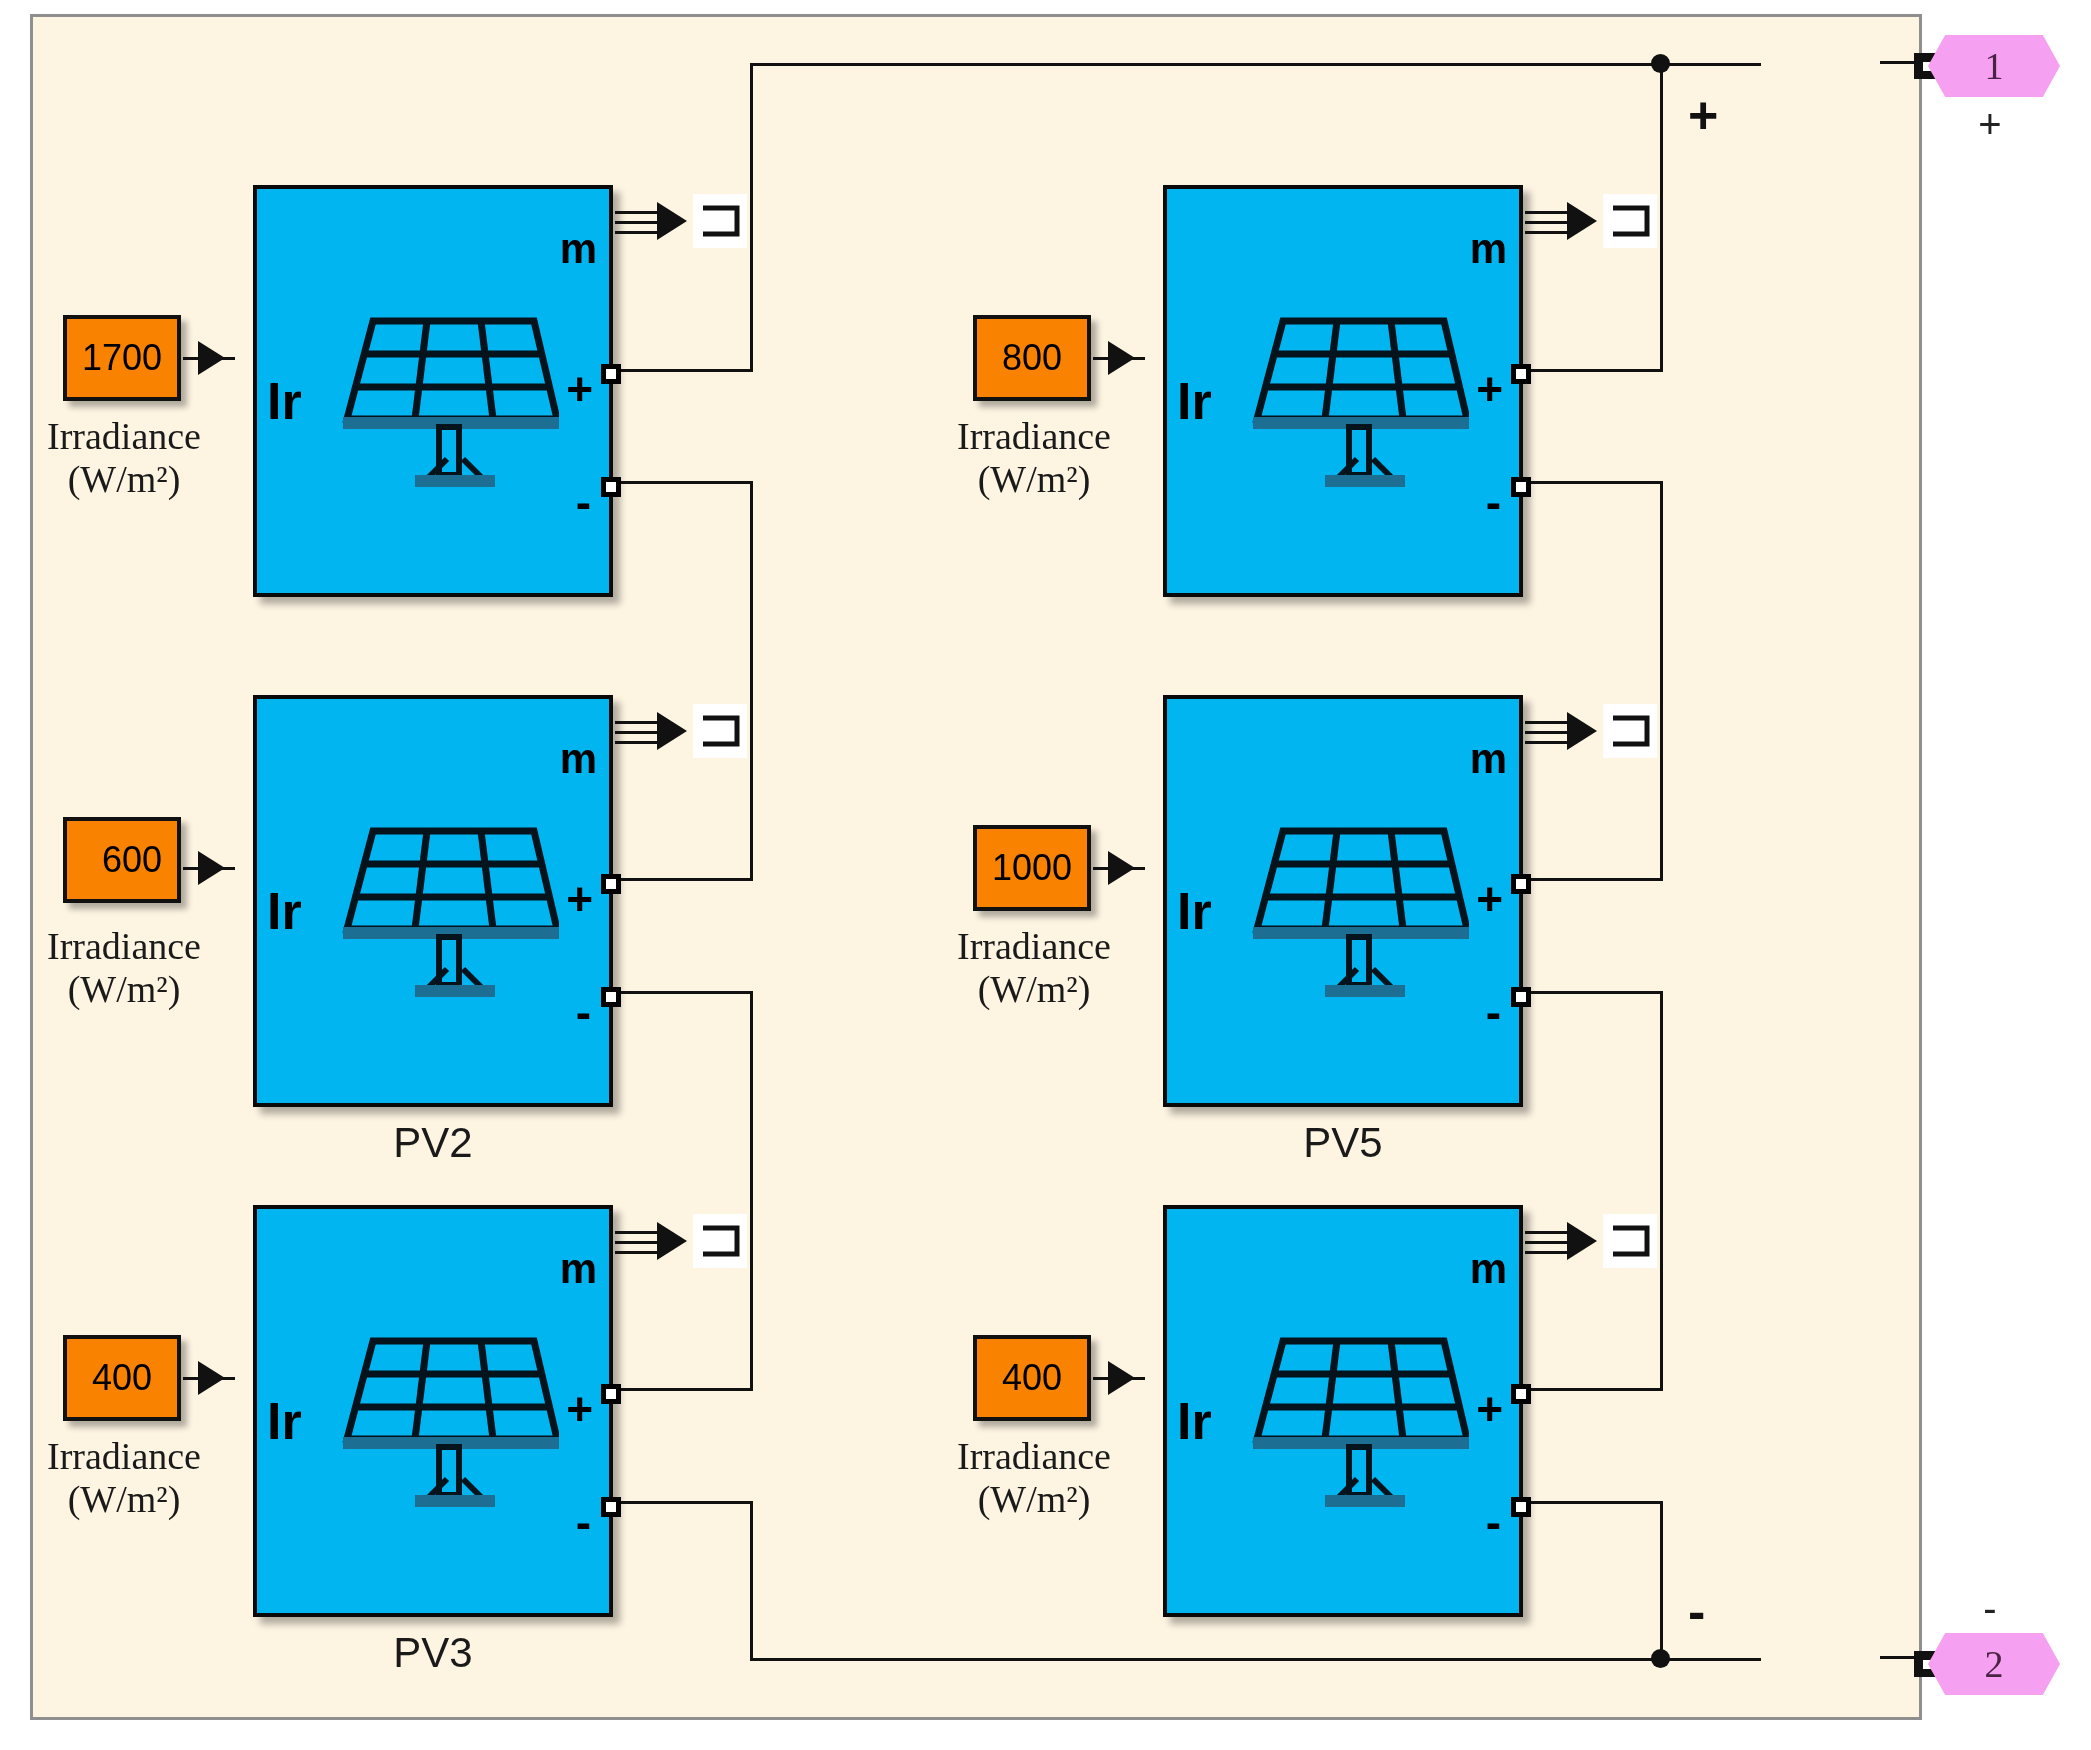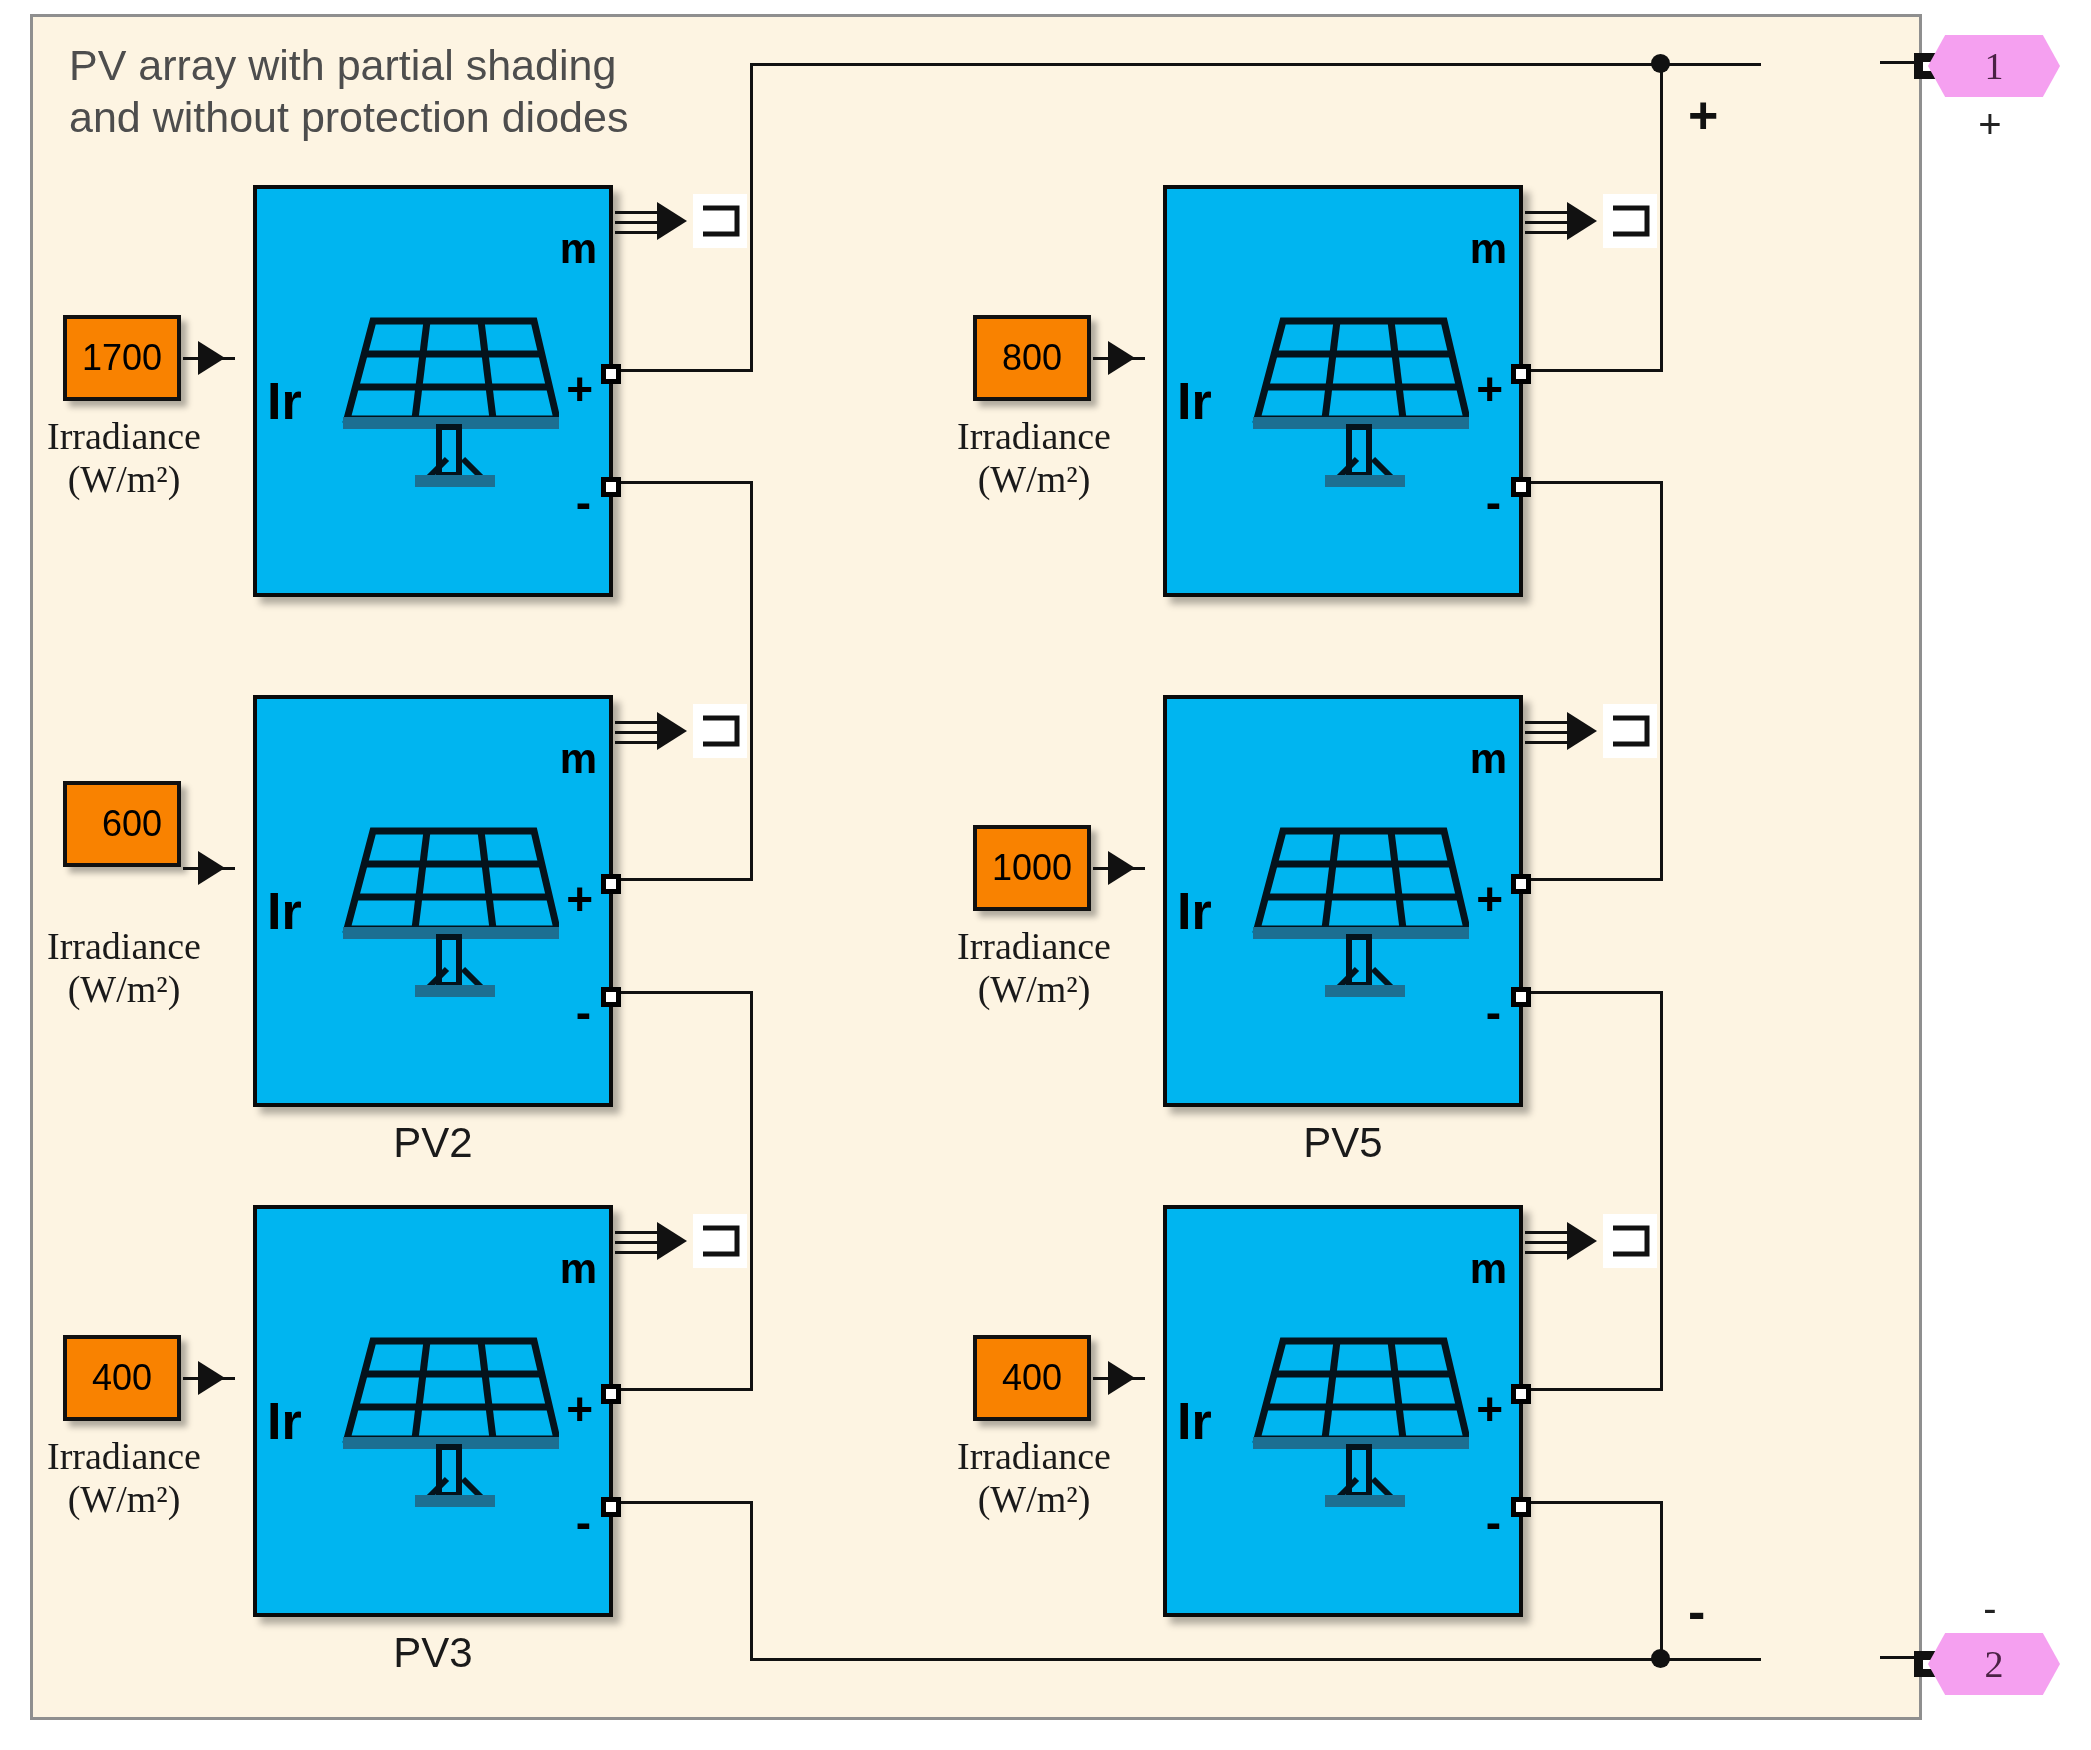--- a/index.html
+++ b/index.html
@@ -63,22 +63,20 @@
        font-size:38px;color:#4a2244;font-family:"Liberation Serif",serif;
        filter:drop-shadow(0 0 3px rgba(0,0,0,.55));}
   .signlab{position:absolute;font-size:40px;color:#222;text-align:center;width:60px;}
   .bigsign{position:absolute;font-size:52px;font-weight:700;color:#111;line-height:1;}
 </style>
 </head>
 <body>
 
 <div id="canvas">
 
-  <div class="title">PV array with partial shading
-and without protection diodes</div>
 
   <div class="pv" style="left:220px;top:168px;">
     <span class="ir">Ir</span>
     <span class="mlab">m</span>
     <span class="plus">+</span>
     <span class="minus">-</span>
     <svg class="panel" viewBox="0 0 230 180">
       <g fill="none" stroke="#04131c" stroke-width="7">
         <path d="M44 12 H205 L228 110 H18 Z"></path>
         <path d="M36 45 H213"></path>
@@ -135,21 +133,21 @@
       <rect x="86" y="166" width="80" height="12" fill="#1c6f92"></rect>
     </svg>
     <div class="port" style="right:-12px;top:175px;">
         <i></i>
       </div>
     <div class="port" style="right:-12px;top:288px;">
         <i></i>
       </div>
   </div>
   <div class="blabel" style="left:220px;top:1102px;">PV2</div>
-  <div class="const" style="left:30px;top:764px;padding-left:20px;">600</div>
+  <div class="const" style="left:30px;top:800px;padding-left:20px;">600</div>
   <div class="irrlab" style="left:-24px;top:908px;">Irradiance
 (W/m²)</div>
   <div class="h" style="left:150px;top:850px;width:52px;"></div>
   <div class="arrow" style="left:165px;top:834px;"></div>
   <div class="busline" style="left:582px;top:704px;width:48px;"></div>
   <div class="busline" style="left:582px;top:714px;width:48px;"></div>
   <div class="busline" style="left:582px;top:724px;width:48px;"></div>
   <div class="busarrow" style="left:624px;top:695px;"></div>
   <div class="term" style="left:660px;top:687px;">
     <svg viewBox="0 0 54 54" width="54" height="54">

